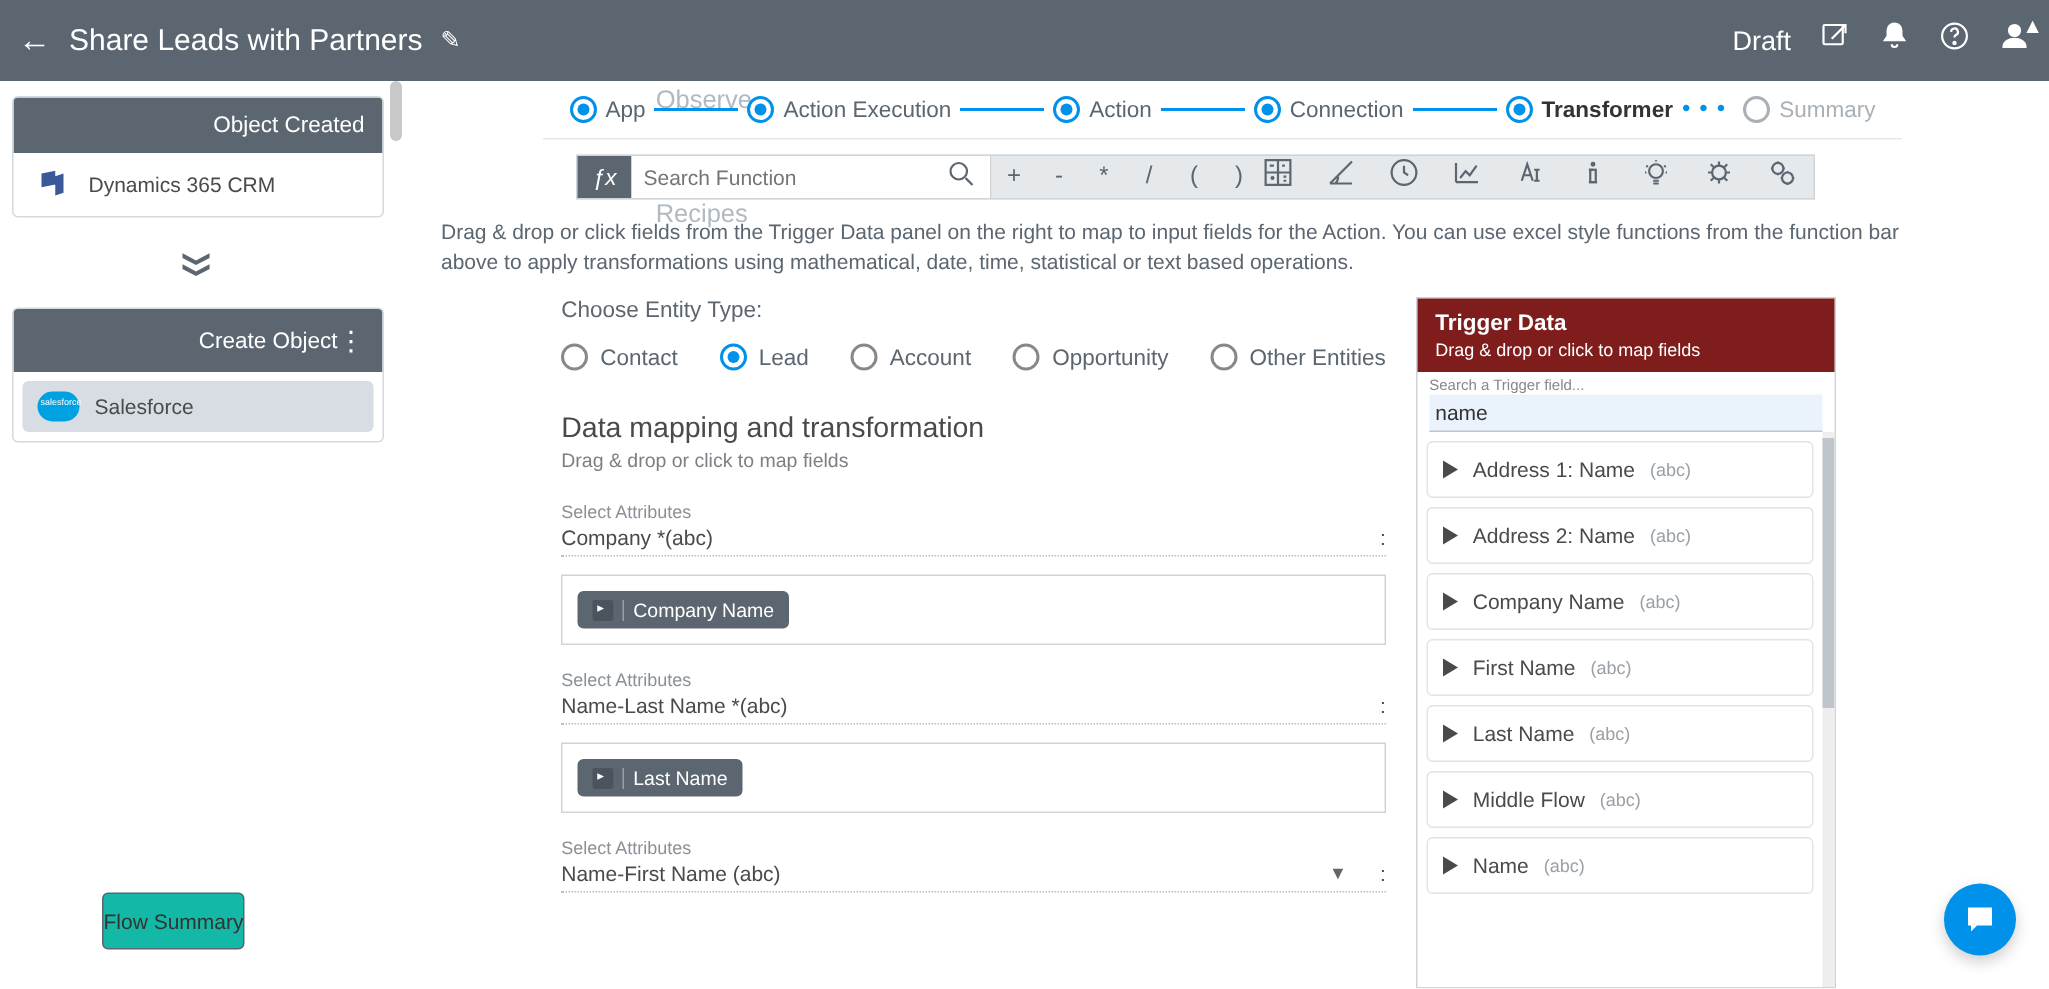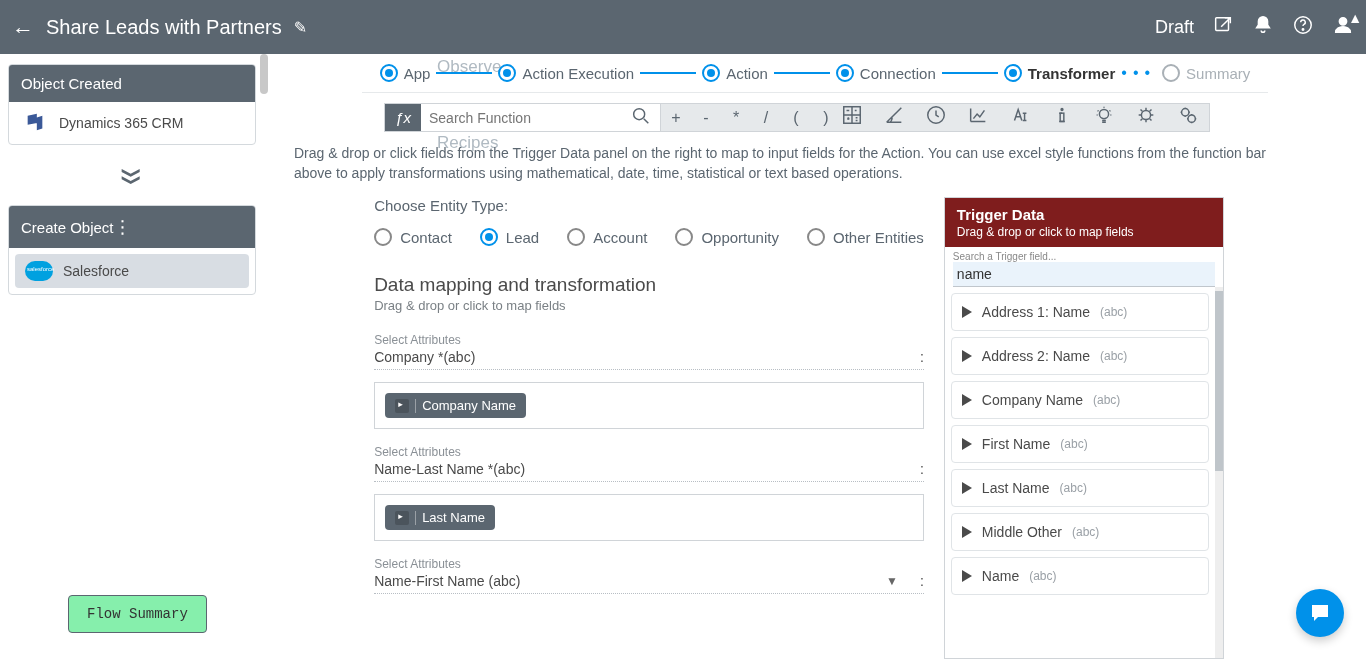--- a/index.html
+++ b/index.html
@@ -18,29 +18,29 @@
 .draft-label { font-size: 18px; font-weight: 500; }
 .hr-icon { font-size: 20px; cursor: pointer; color: #fff; position: relative; }
 .user-wrap { position: relative; }
 .alert-badge { position: absolute; top: -4px; right: -8px; font-size: 14px; color: #fff; }
 
 
 .body { display: flex; height: calc(100% - 54px); }
 .sidebar { width: 264px; padding: 6px; background: #fff; position: relative; }
 .sidebar-scroll-hint { position: absolute; top: 0; right: -4px; width: 8px; height: 40px; background: #c8c8c8; border-radius: 4px; }
 .card { border: 1px solid #d4d9dd; border-radius: 4px; margin: 4px 2px 10px 2px; overflow: hidden; }
-.card-header { background: #5b6670; color: #fff; padding: 10px 12px; font-size: 15px; display: flex; align-items: center; justify-content: flex-start; }
+.card-header { background: #5b6670; color: #fff; padding: 10px 12px; font-size: 15px; display: flex; align-items: center; justify-content: flex-end; }
 .card-body { padding: 12px; display: flex; align-items: center; gap: 10px; font-size: 14px; color: #4a4a4a; }
 .card-body.selected { background: #d8dde3; margin: 6px; border-radius: 4px; padding: 8px 10px; }
 .app-icon { width: 28px; height: 18px; display: inline-flex; align-items: center; justify-content: center; }
 .sf-cloud { width: 30px; height: 20px; background: #00a1e0; border-radius: 10px; position: relative; }
 .sf-cloud::before { content: 'salesforce'; color: #fff; font-size: 6px; position: absolute; top: 5px; left: 2px; }
 .chevrons-down { text-align: center; font-size: 18px; color: #5b6670; margin: 8px 0 16px 0; cursor: pointer; letter-spacing: -6px; }
 .menu-dots { font-size: 18px; cursor: pointer; }
-.flow-summary-btn { position: absolute; bottom: 26px; left: 68px; border: 1px solid #5b6670; background: #86efac; border-radius: 4px; padding: 10px 18px; font-size: 14px; color: #333; cursor: pointer; font-family: Liberation Mono, monospace; }
+.flow-summary-btn { position: absolute; bottom: 26px; left: 68px; border: 1px solid #5b6670; background: #14b8a6; border-radius: 4px; padding: 10px 0; font-size: 14px; color: #333; cursor: pointer; }
 
 
 .main { flex: 1; display: flex; flex-direction: column; position: relative; align-items: center; }
 .stepper { display: flex; align-items: center; gap: 6px; padding: 10px 18px; border-bottom: 1px solid #e6e9eb; }
 .step { display: flex; align-items: center; gap: 6px; font-size: 15px; color: #5b6670; cursor: pointer; }
 .step .circle { width: 18px; height: 18px; border-radius: 50%; border: 2px solid #0091ea; display: inline-flex; align-items: center; justify-content: center; }
 .step .circle.filled::after { content: ''; width: 8px; height: 8px; background: #0091ea; border-radius: 50%; }
 .step.disabled { color: #a9b0b6; }
 .step.disabled .circle { border-color: #a9b0b6; }
 .step.active { color: #333; font-weight: 600; }
@@ -385,21 +385,21 @@
                 <span>First Name</span>
                 <span class="trigger-type">(abc)</span>
               </div>
             <div class="trigger-item">
                 <span class="play-icon"></span>
                 <span>Last Name</span>
                 <span class="trigger-type">(abc)</span>
               </div>
             <div class="trigger-item">
                 <span class="play-icon"></span>
-                <span>Middle Other</span>
+                <span>Middle Flow</span>
                 <span class="trigger-type">(abc)</span>
               </div>
             <div class="trigger-item">
                 <span class="play-icon"></span>
                 <span>Name</span>
                 <span class="trigger-type">(abc)</span>
               </div>
           </div>
           <div class="trigger-scrollbar">
               <div class="trigger-scroll-thumb"></div>

